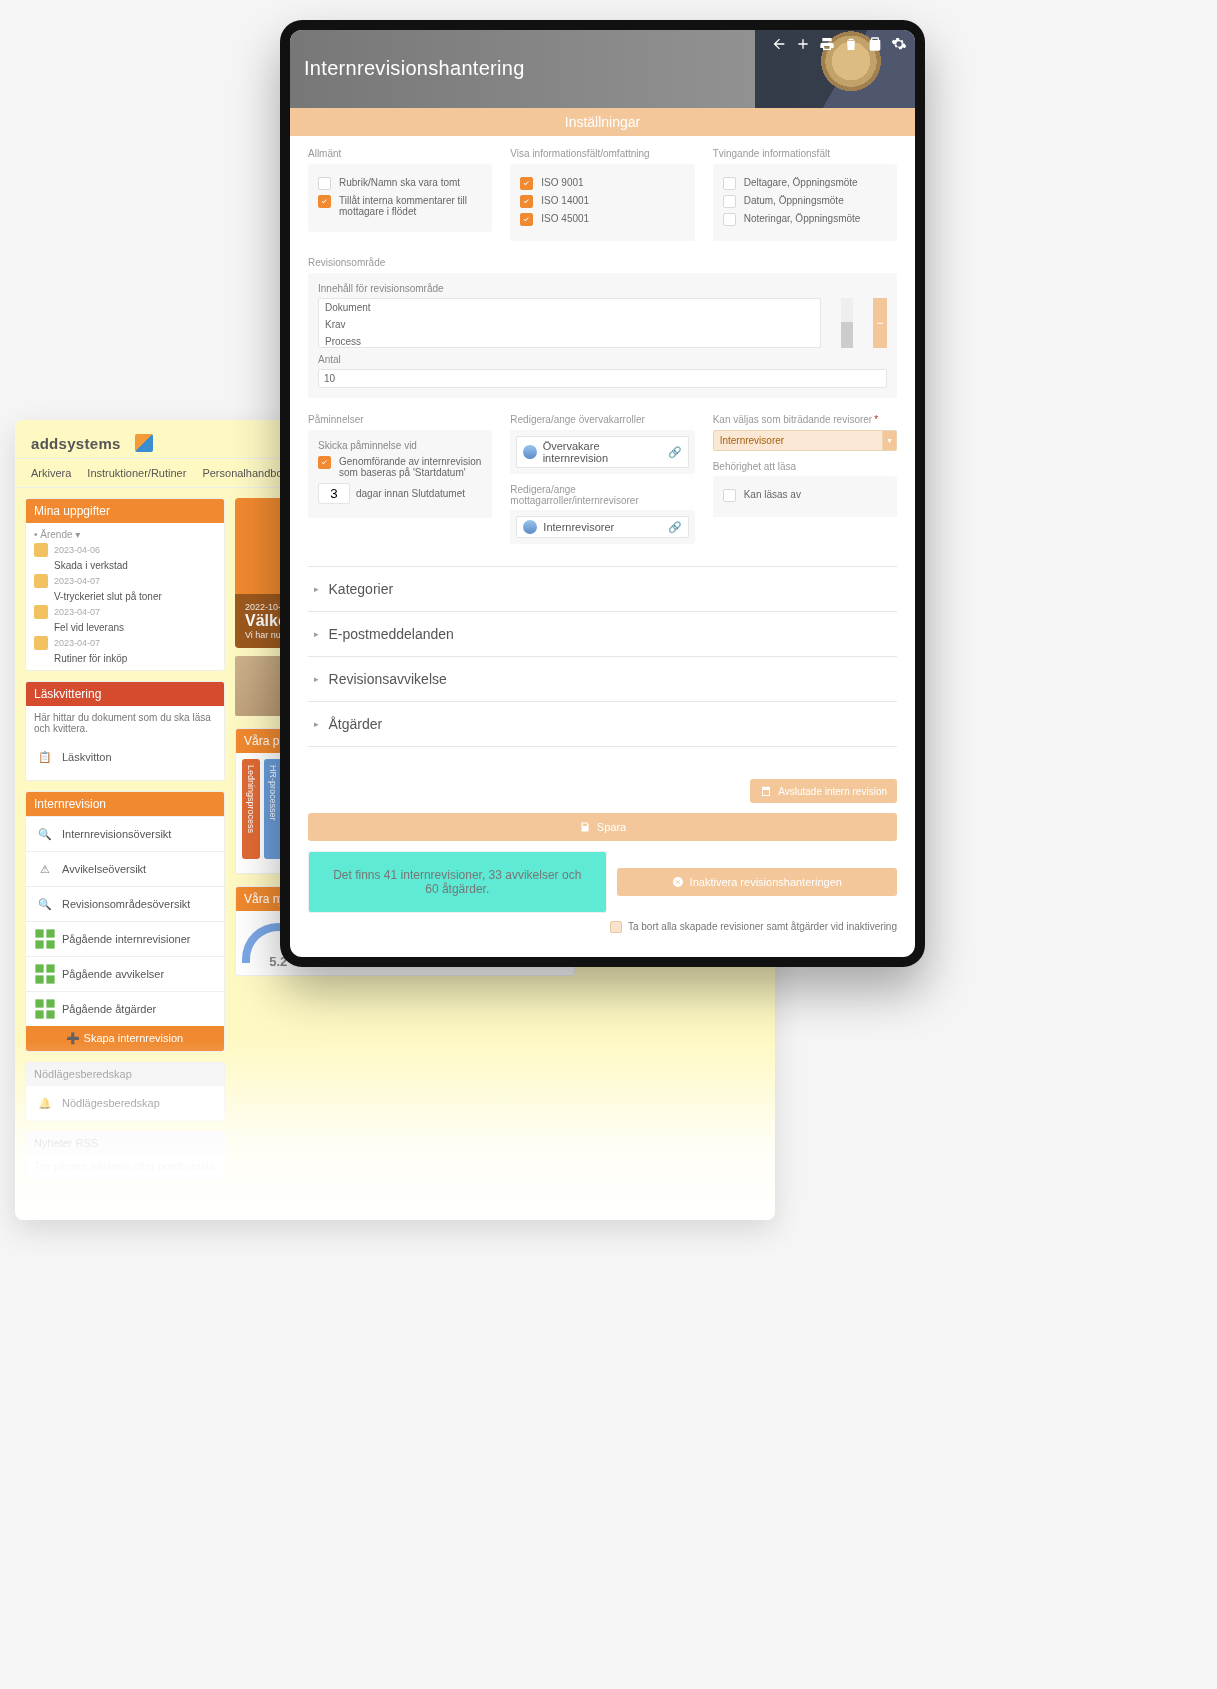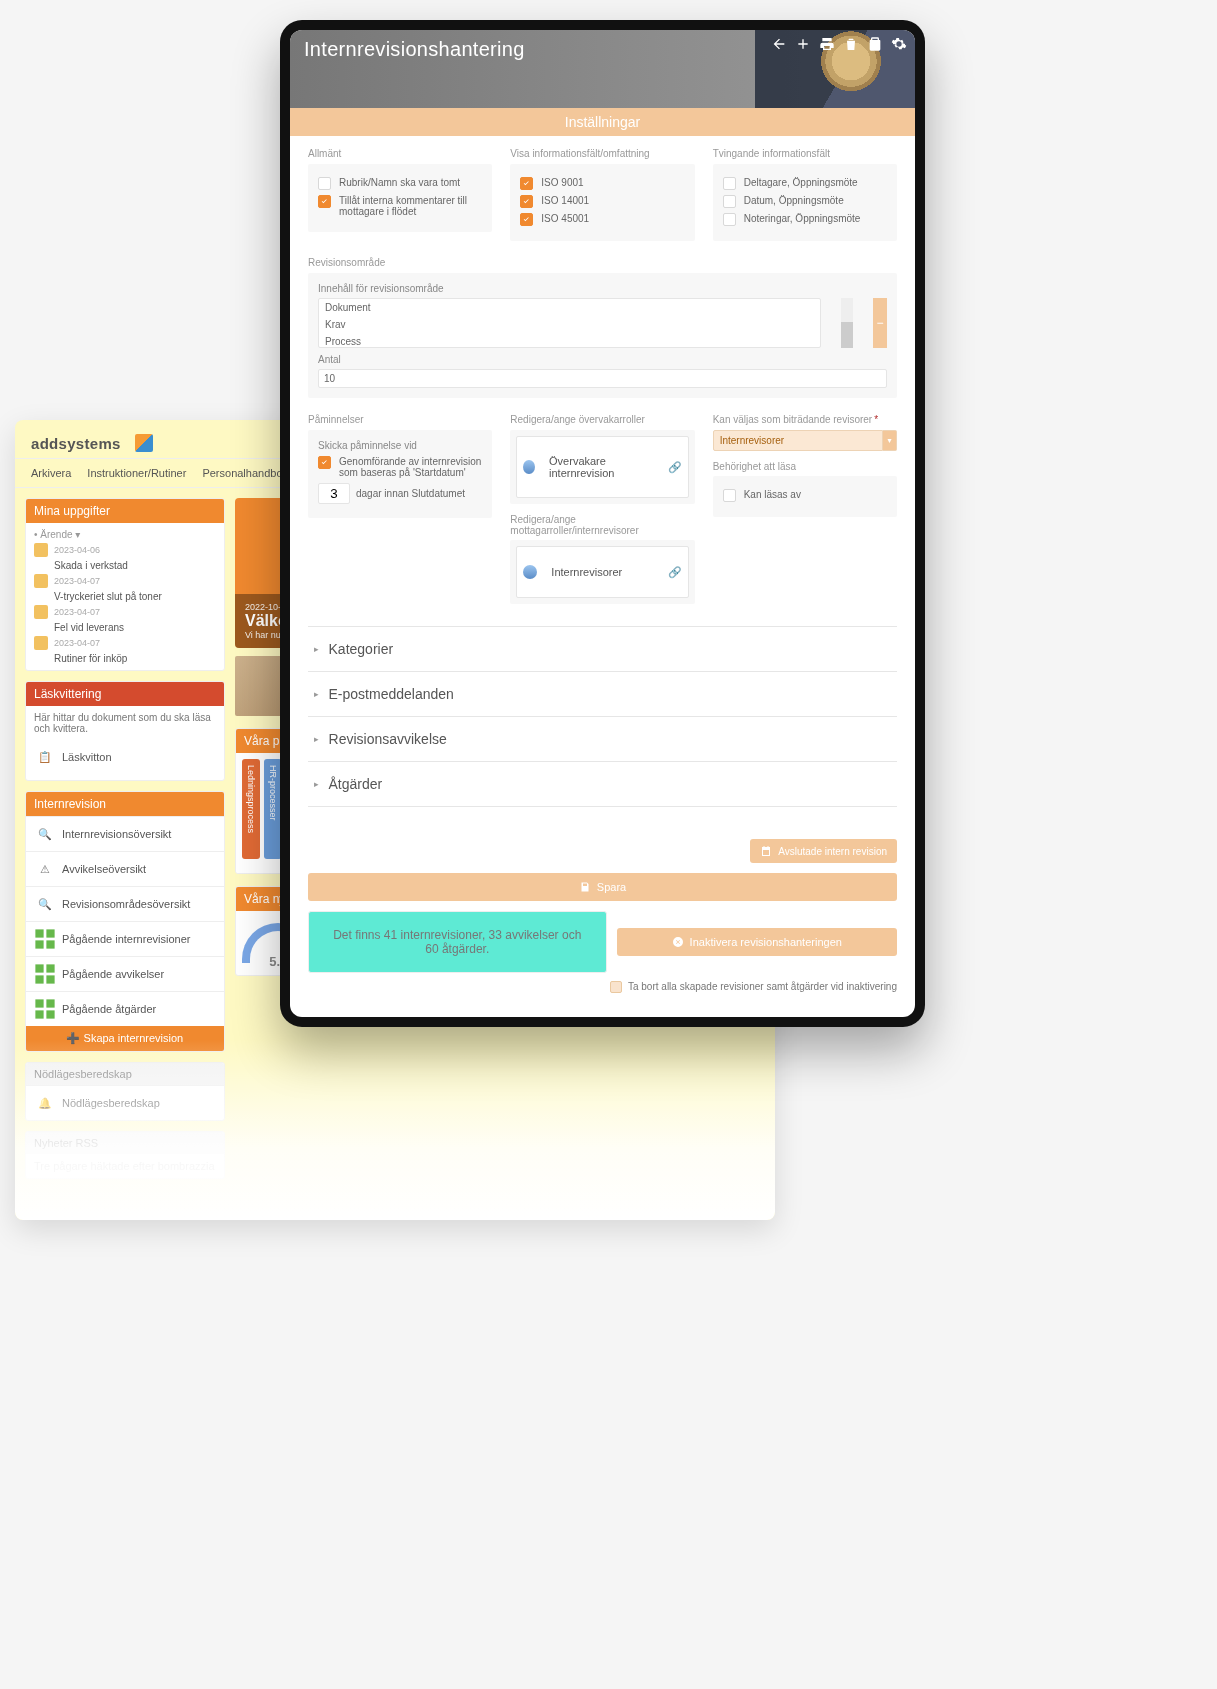--- a/index.html
+++ b/index.html
@@ -95,21 +95,21 @@
   
   .device{
     position:absolute;
     left:280px; top:20px;
     width:645px;
     background:#111; border-radius:22px;
     padding:10px;
     box-shadow: 0 24px 48px rgba(0,0,0,.32);
   }
   .screen{ background:#fff; border-radius:12px; overflow:hidden; font-size:11px; color:#555;}
-  .screen .hero{ height:78px; background:linear-gradient(90deg,#777,#8b8b8b 55%, #9a9a9a); position:relative; color:#fff; display:flex; align-items:flex-start; padding:8px 14px 10px;}
+  .screen .hero{ height:78px; background:linear-gradient(90deg,#777,#8b8b8b 55%, #9a9a9a); position:relative; color:#fff; display:flex; align-items:center; padding:8px 14px 10px;}
   .screen .hero .ttl{ font-size:20px; font-weight:400; letter-spacing:.3px;}
   .screen .hero .toolbar{ position:absolute; right:8px; top:6px; display:flex; gap:8px;}
   .screen .hero .toolbar .tico{ width:16px;height:16px; color:#fff; display:flex; align-items:center; justify-content:center; cursor:pointer;}
   .screen .hero-img{ position:absolute; right:0; top:0; bottom:0; width:160px;
     background:radial-gradient(circle at 60% 40%, #e4c07e 0 18%, #c7a463 18% 24%, #a17e46 24% 28%, transparent 28%),
                linear-gradient(120deg,#2c3342 0 55%, #48506a 55% 100%);
     opacity:.9; mix-blend-mode:normal;}
   .subhdr{ background:#f3c79a; color:#fff; text-align:center; padding:6px; font-size:14px; font-weight:400;}
 
   .panel{ padding:18px 18px 24px; }
@@ -123,21 +123,21 @@
   .chk .cb.on{ background:#f0892f; border-color:#f0892f; color:#fff;}
   .chk .cb svg{ width:9px;height:9px;}
 
   .list-select{ background:#fff; border:1px solid #e5e5e5; border-radius:2px; font-size:10px; color:#666;}
   .list-select .opt{ padding:3px 6px;}
   .mini-input{ width:100%; background:#fff; border:1px solid #e5e5e5; padding:3px 5px; font-size:10px; color:#666; border-radius:2px;}
 
   .inline-field{ display:flex; align-items:center; gap:6px; margin:4px 0; font-size:10px; color:#666;}
   .inline-field .num{ width:32px; text-align:center; background:#fff; border:1px solid #e5e5e5; padding:2px; border-radius:2px;}
 
-  .role-row{ display:flex; align-items:center; gap:14px; background:#fff; border:1px solid #e5e5e5; padding:18px 6px; border-radius:2px;}
+  .role-row{ display:flex; align-items:center; gap:6px; background:#fff; border:1px solid #e5e5e5; padding:3px 6px; border-radius:2px;}
   .role-row .pico{ width:14px;height:14px; border-radius:50%; background:linear-gradient(#9cc5ef,#5a8cc7);}
   .role-row .share{ margin-left:auto; color:#888; cursor:pointer;}
   .select-row{ display:flex; }
   .select-row .sel{ flex:1; background:#fbe8d4; border:1px solid #edd3b5; padding:4px 6px; font-size:10px; color:#a55f0e; border-radius:2px 0 0 2px;}
   .select-row .dd{ width:14px; background:#f3c79a; border:1px solid #edd3b5; border-left:none; border-radius:0 2px 2px 0; display:flex; align-items:center; justify-content:center; color:#fff; font-size:8px;}
   .req{ color:#b02a2a; margin-left:2px;}
   .optlabel{ font-size:10px; color:#888; margin:2px 0 4px;}
 
   .accordion{ border-top:1px solid #e6e6e6; margin-top:10px;}
   .acc-item{ border-bottom:1px solid #e6e6e6; padding:14px 6px; display:flex; align-items:center; gap:10px; cursor:pointer; color:#555;}

